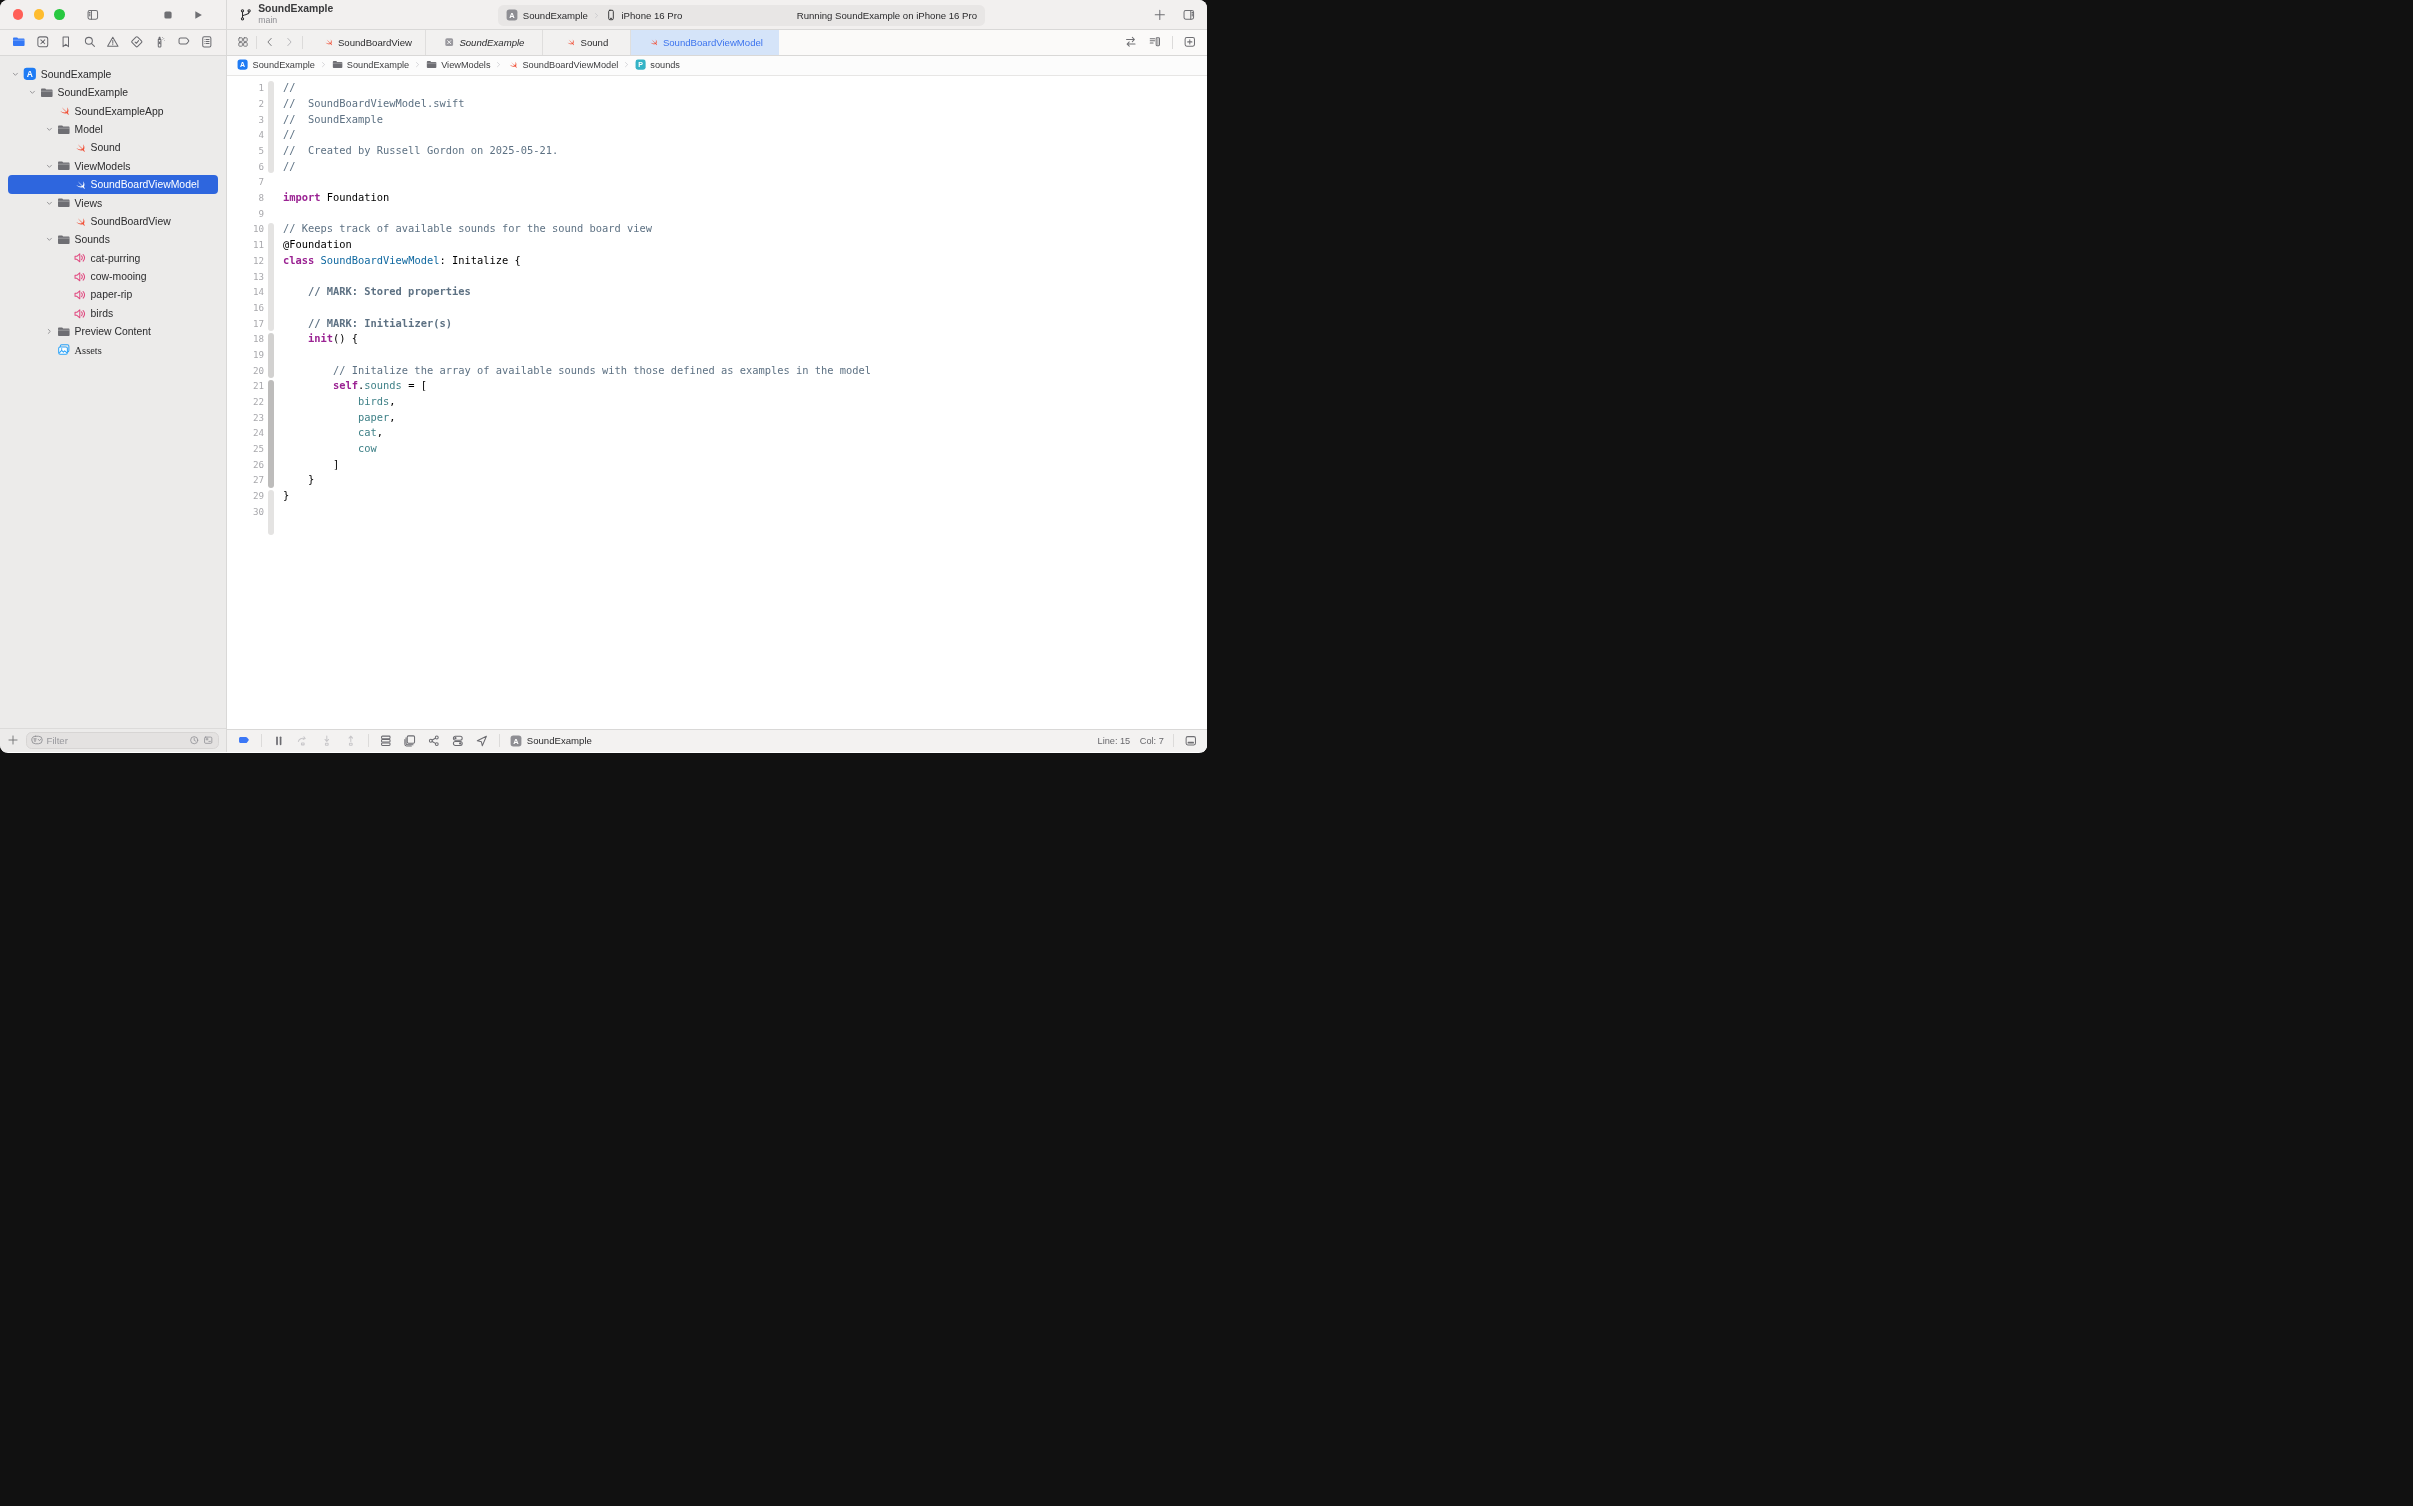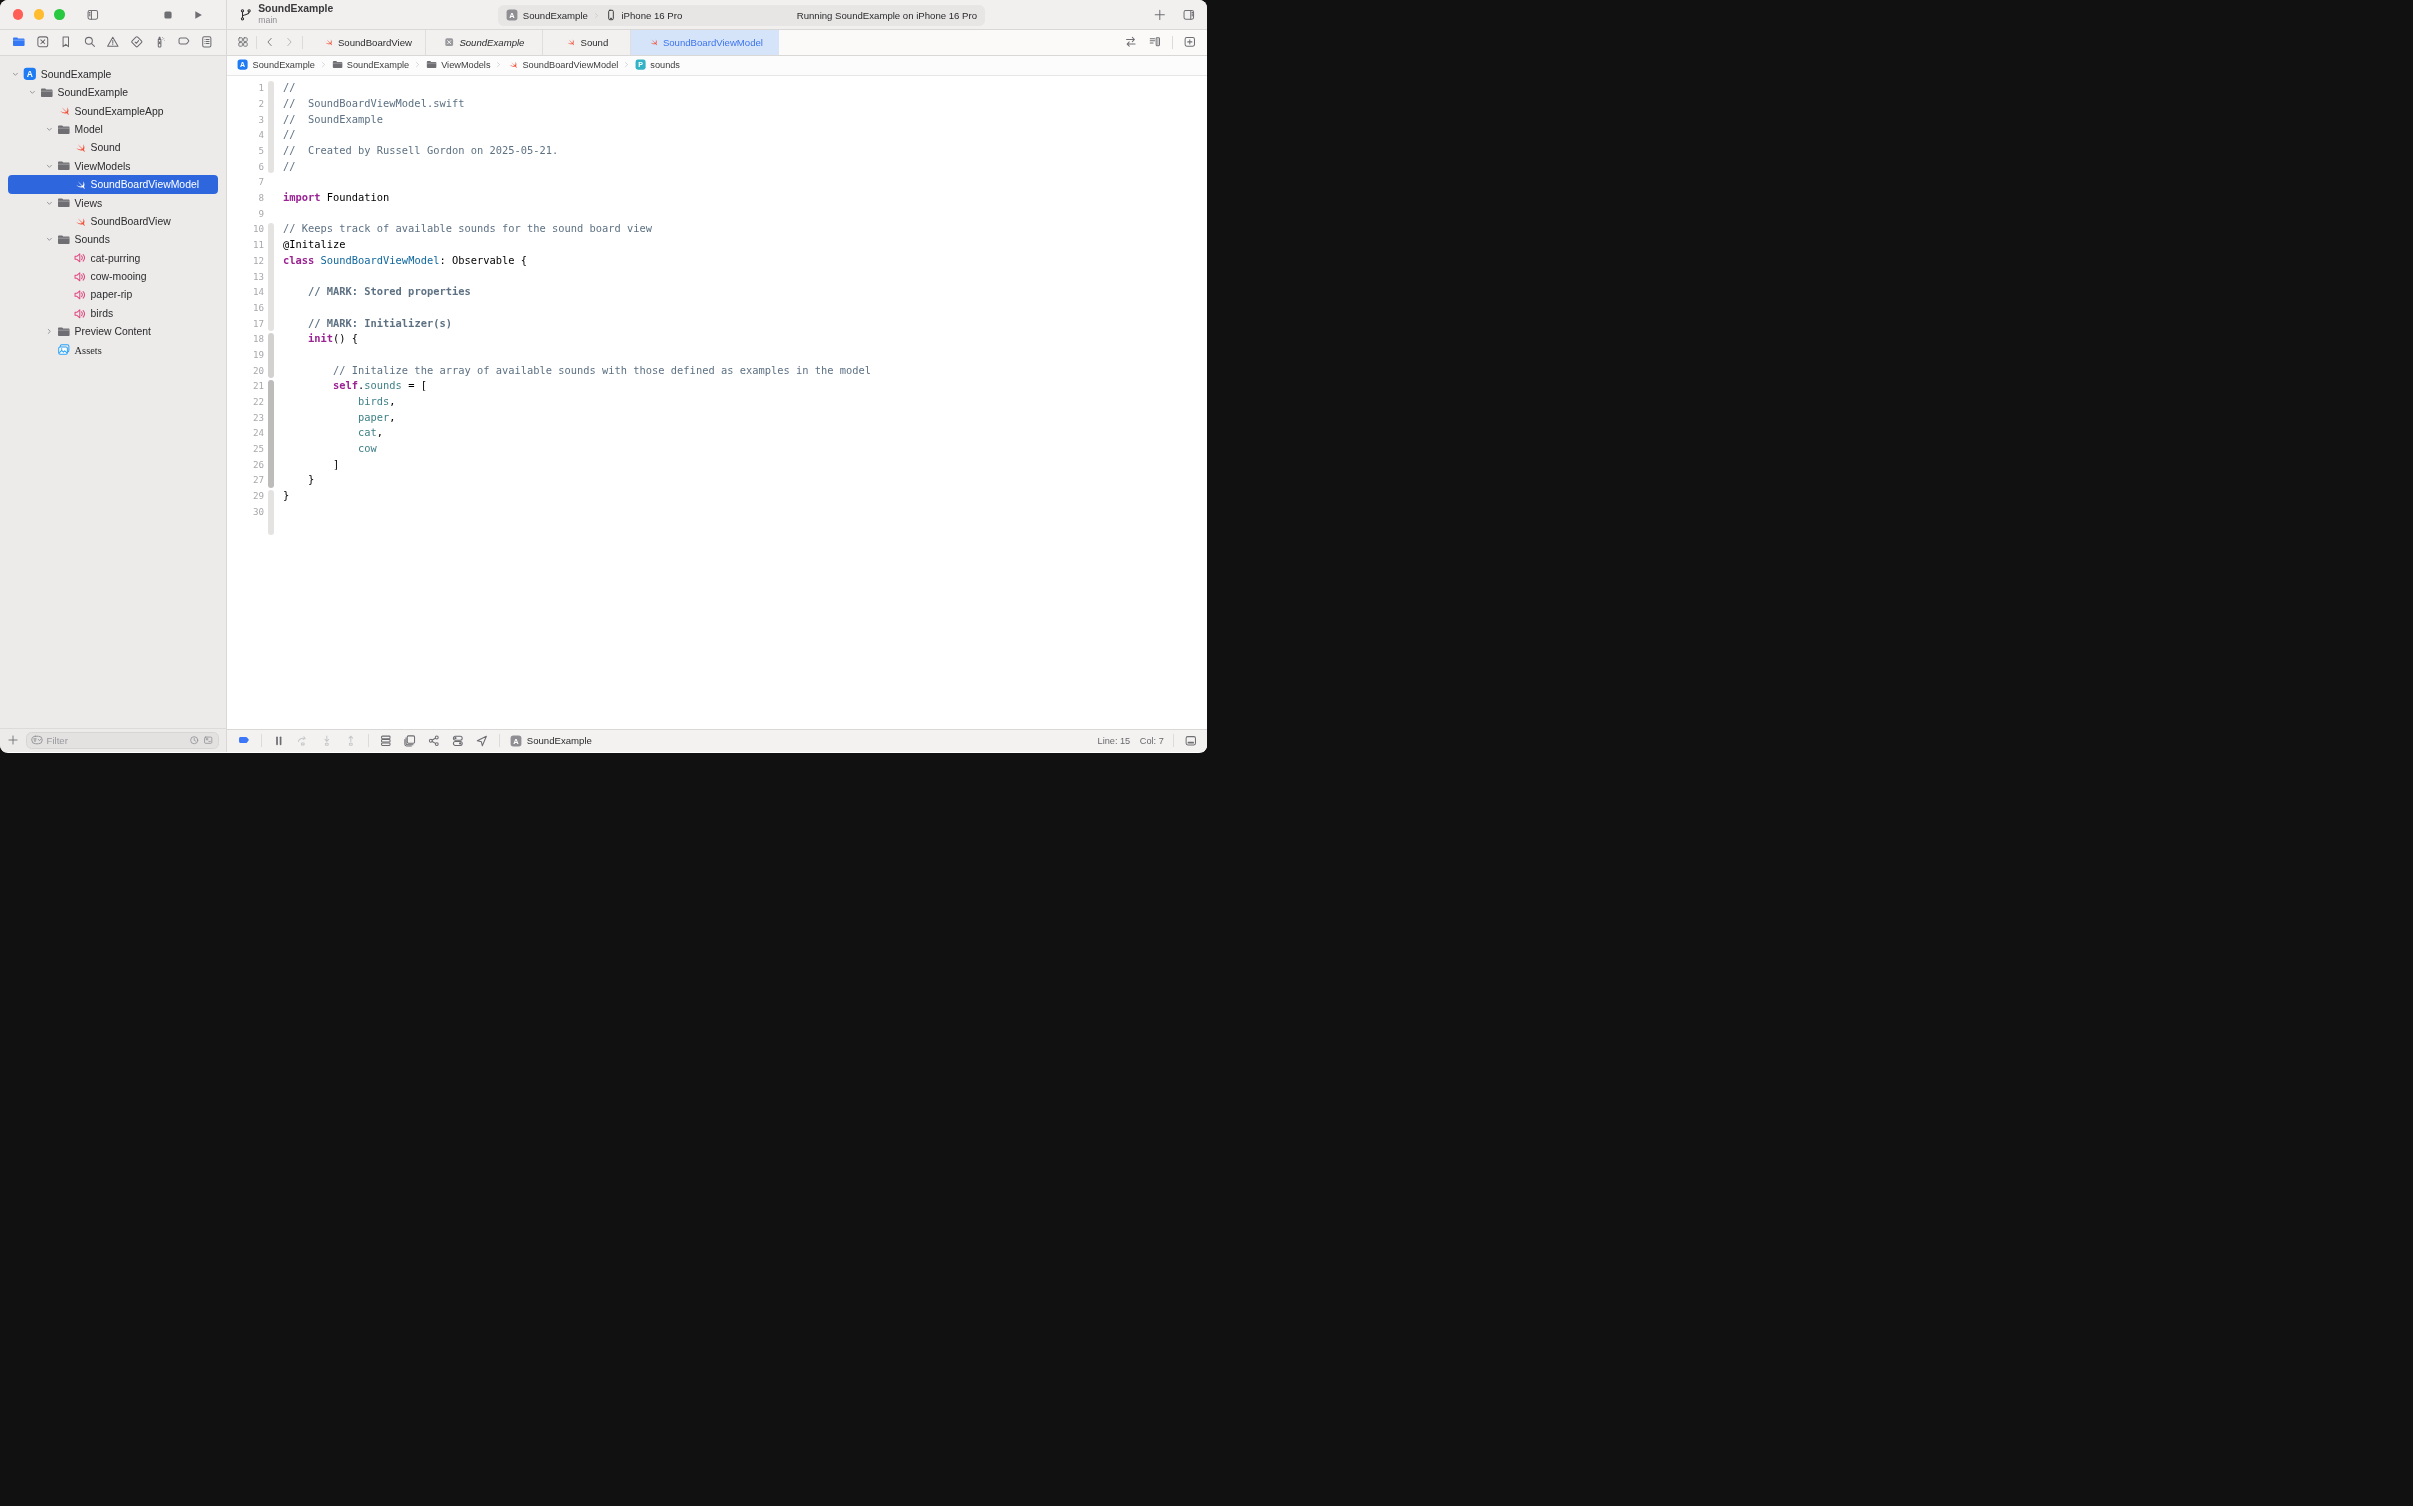--- a/index.html
+++ b/index.html
@@ -656,25 +656,25 @@
             <div class="cl">
               <span class="ln">9</span>
               <span class="ct"></span>
             </div>
             <div class="cl">
               <span class="ln">10</span>
               <span class="ct"><span class="tok-c">// Keeps track of available sounds for the sound board view</span></span>
             </div>
             <div class="cl">
               <span class="ln">11</span>
-              <span class="ct"><span class="tok-p">@Initalize</span></span>
+              <span class="ct"><span class="tok-p">@Foundation</span></span>
             </div>
             <div class="cl">
               <span class="ln">12</span>
-              <span class="ct"><span class="tok-k">class</span><span class="tok-p"> </span><span class="tok-d">SoundBoardViewModel</span><span class="tok-p">: Observable {</span></span>
+              <span class="ct"><span class="tok-k">class</span><span class="tok-p"> </span><span class="tok-d">SoundBoardViewModel</span><span class="tok-p">: Initalize {</span></span>
             </div>
             <div class="cl">
               <span class="ln">13</span>
               <span class="ct"></span>
             </div>
             <div class="cl">
               <span class="ln">14</span>
               <span class="ct"><span class="tok-p">    </span><span class="tok-m">// MARK: Stored properties</span></span>
             </div>
             <div class="cl">

